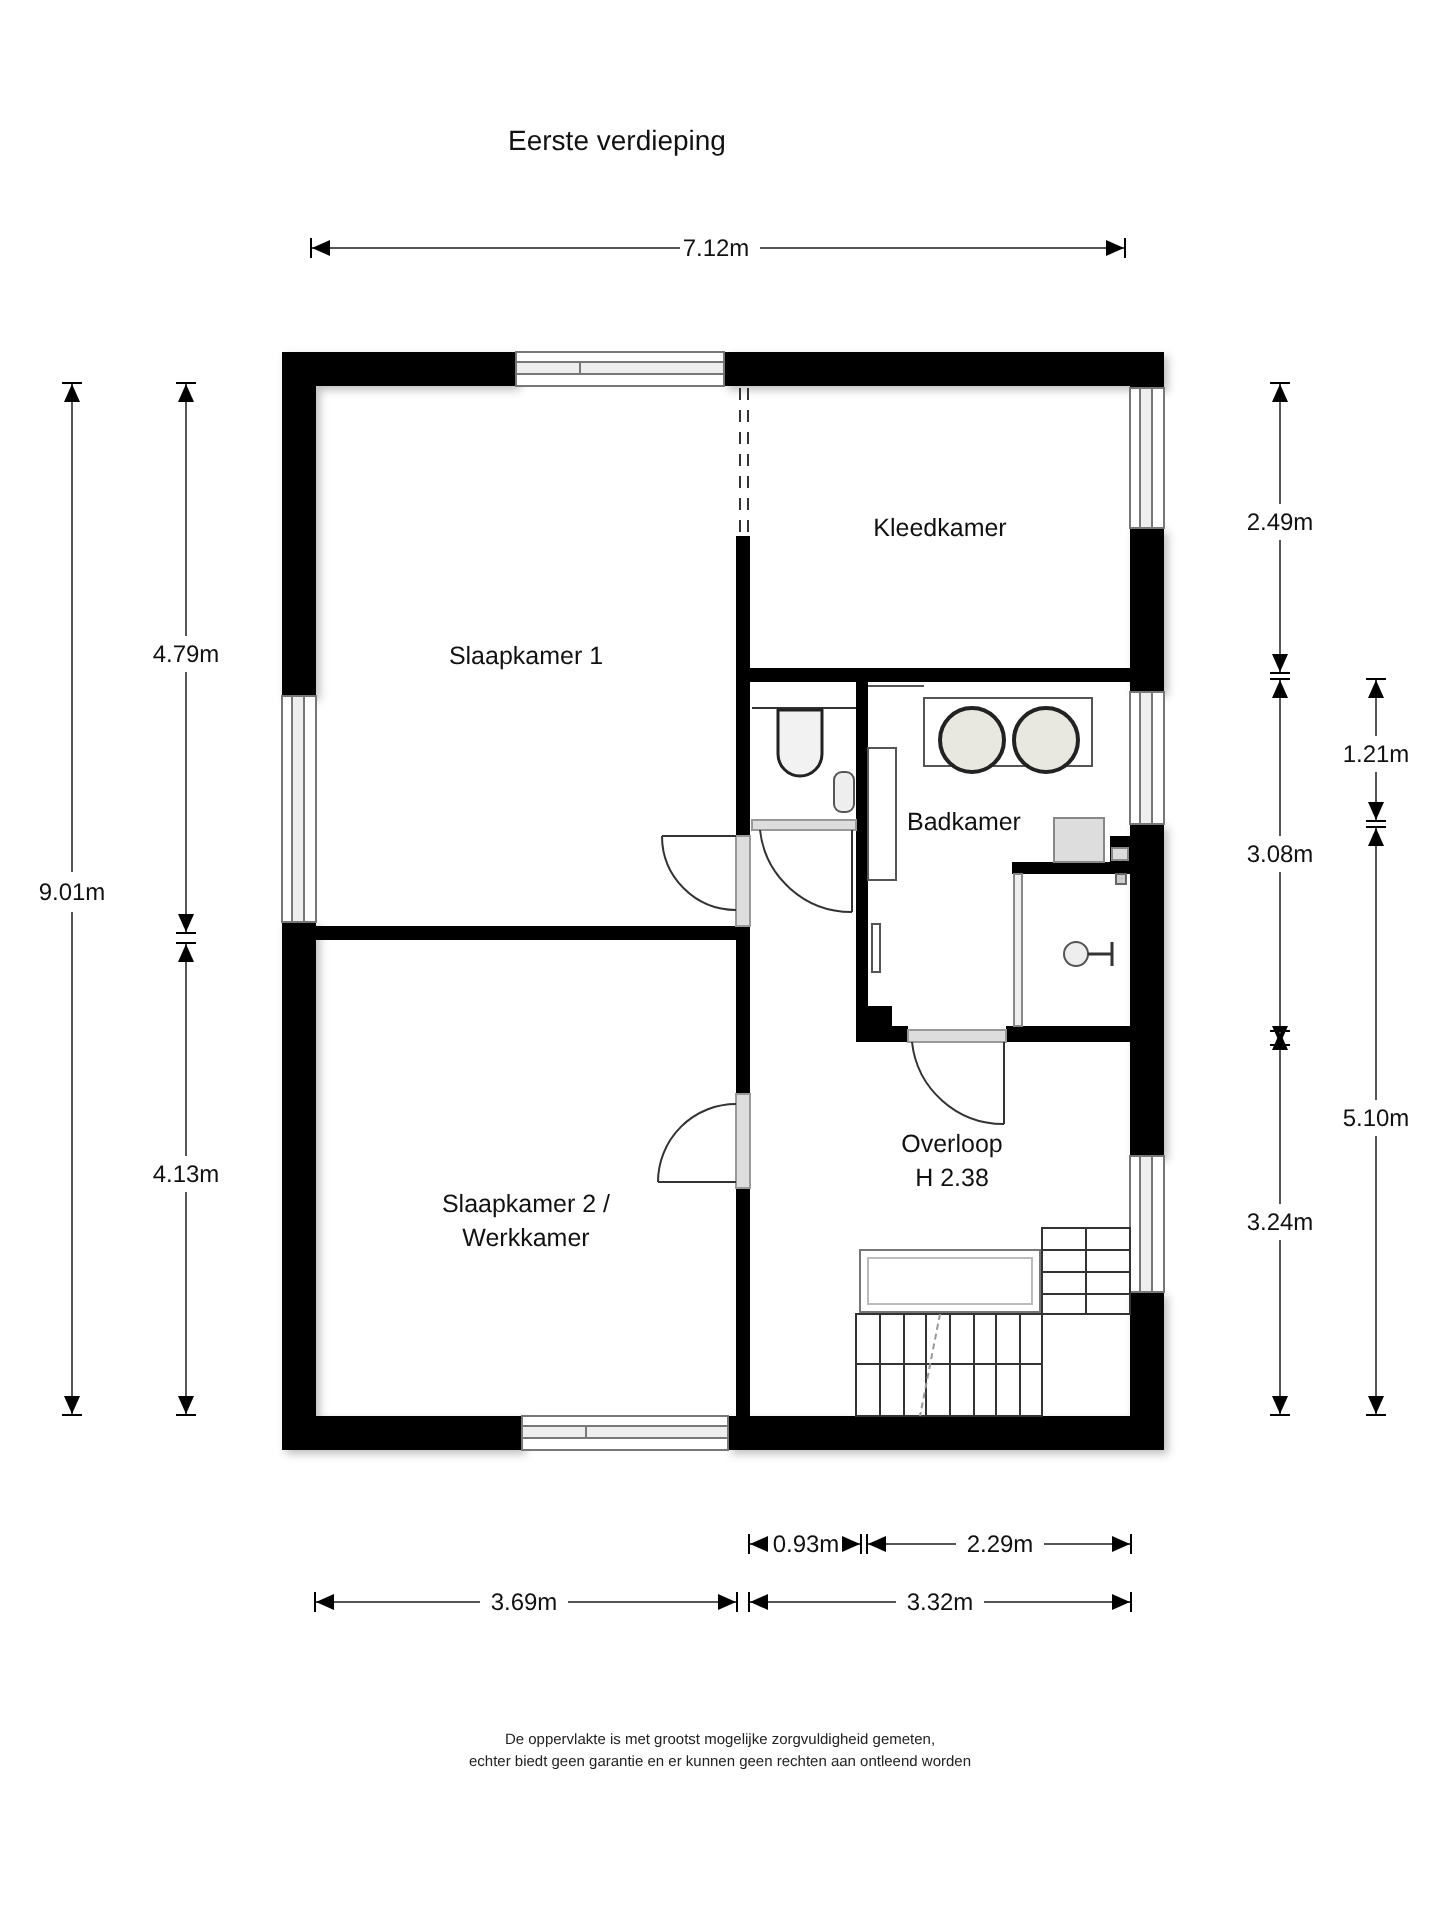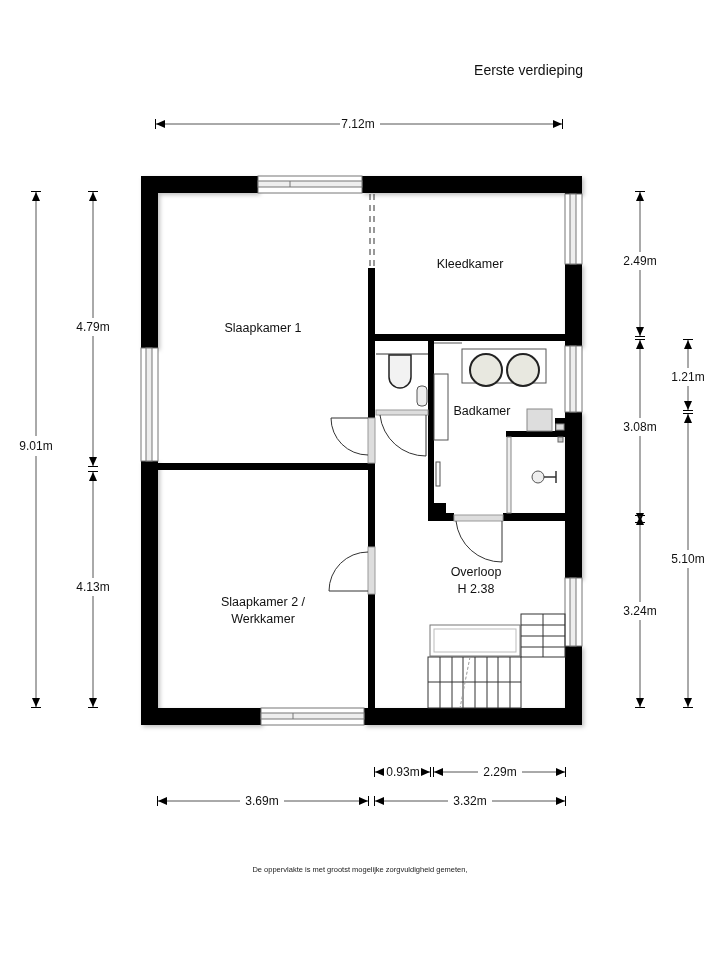--- a/index.html
+++ b/index.html
@@ -1,17 +1,17 @@
 <!DOCTYPE html>
 <html><head>
 <meta charset="utf-8">
 <style>
   html,body{margin:0;padding:0;background:#ffffff;}
   body{width:720px;height:960px;position:relative;overflow:hidden;font-family:"Liberation Sans",sans-serif;color:#111;}
-  .title{position:absolute;left:0;width:583px;top:62px;text-align:right;font-size:14px;}
+  .title{position:absolute;left:0;width:583px;top:62px;text-align:center;font-size:14px;padding-left:17px;}
   svg{position:absolute;left:0;top:0;}
   .room-label{font-family:"Liberation Sans",sans-serif;font-size:12.5px;fill:#111;text-anchor:middle;}
   .dim-label{font-family:"Liberation Sans",sans-serif;font-size:12px;fill:#111;text-anchor:middle;}
   .footer{position:absolute;left:0;width:720px;top:864px;text-align:center;font-size:7.5px;line-height:11px;color:#222;}
   .footer div{white-space:nowrap;}
 </style>
 </head>
 <body>
 
 <div class="title">Eerste verdieping</div>
@@ -225,13 +225,14 @@
   <text class="room-label" x="470" y="268">Kleedkamer</text>
   <text class="room-label" x="482" y="415">Badkamer</text>
   <text class="room-label" x="263" y="606">Slaapkamer 2 /</text>
   <text class="room-label" x="263" y="623">Werkkamer</text>
   <text class="room-label" x="476" y="576">Overloop</text>
   <text class="room-label" x="476" y="593">H 2.38</text>
 </svg>
 
 <div class="footer">
   <div>De oppervlakte is met grootst mogelijke zorgvuldigheid gemeten,</div>
+  <div>echter biedt geen garantie en er kunnen geen rechten aan ontleend worden</div>
 </div>
 
 </body></html>

